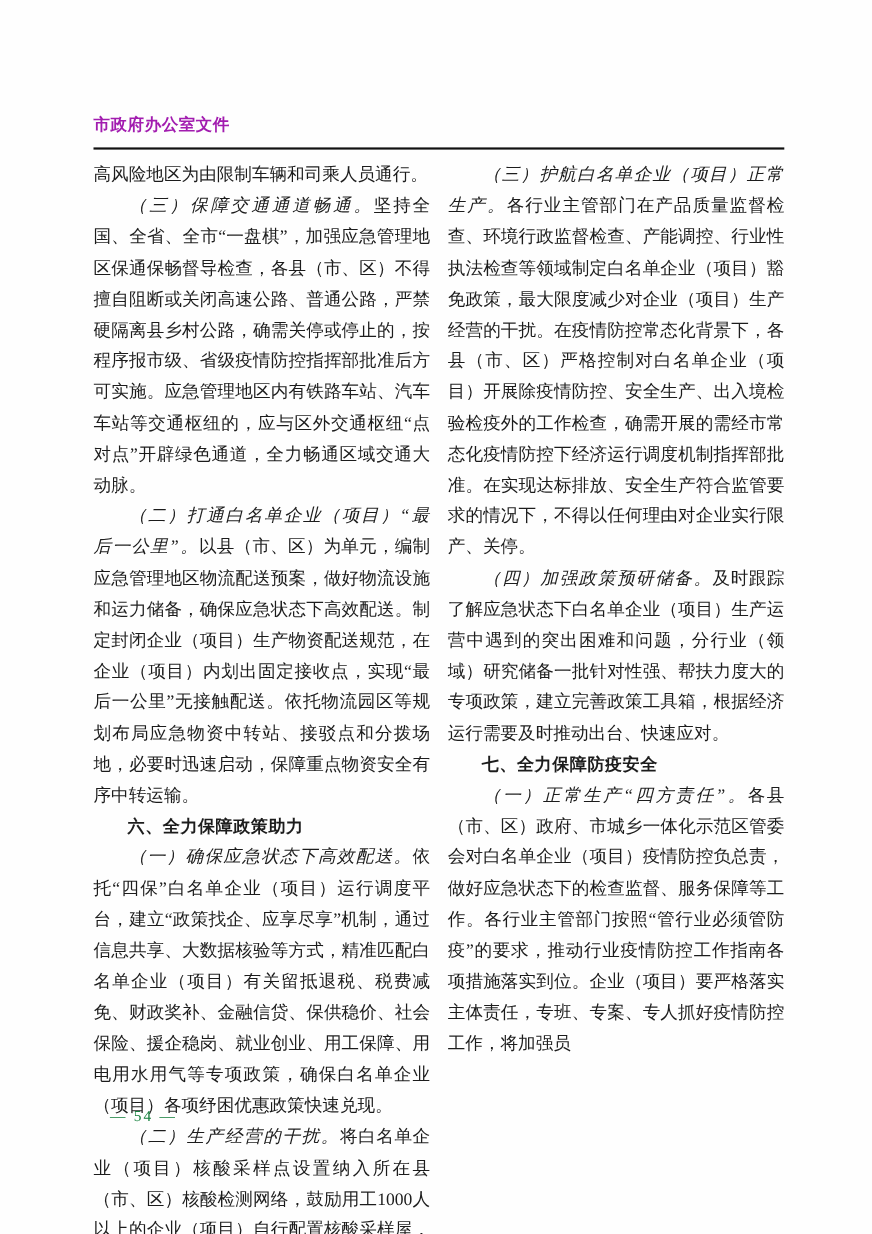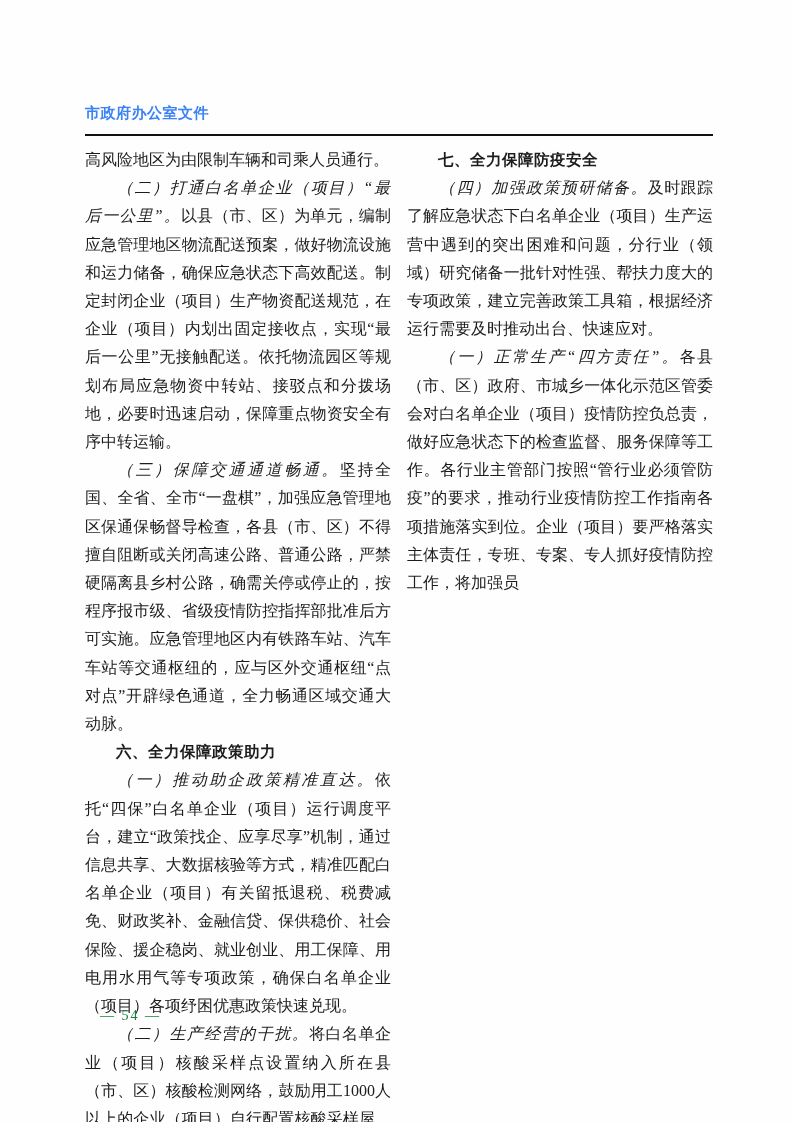--- a/index.html
+++ b/index.html
@@ -25,21 +25,21 @@
     position: absolute;
     left: 85px;
     top: 104px;
     width: 628px;
     display: flex;
     justify-content: space-between;
     align-items: baseline;
     font-family: "Liberation Sans", "DejaVu Sans", sans-serif;
     font-weight: bold;
     font-size: 15px;
-    color: #3b82f6;
+    color: #a21caf;
     letter-spacing: 0.5px;
   }
   .header-rule {
     position: absolute;
     left: 85px;
     top: 134px;
     width: 628px;
     height: 0;
     border-top: 2.5px solid #111;
   }
@@ -95,28 +95,29 @@
 
   <div class="header">
     <span>市政府办公室文件</span>
   </div>
 
   <div class="header-rule"></div>
 
   <div class="content">
     <div class="column" id="col-left">
         <div class="para continuation">高风险地区为由限制车辆和司乘人员通行。</div>
+        <div class="para para-indent"><span class="lead">（三）保障交通通道畅通。</span>坚持全国、全省、全市“一盘棋”，加强应急管理地区保通保畅督导检查，各县（市、区）不得擅自阻断或关闭高速公路、普通公路，严禁硬隔离县乡村公路，确需关停或停止的，按程序报市级、省级疫情防控指挥部批准后方可实施。应急管理地区内有铁路车站、汽车车站等交通枢纽的，应与区外交通枢纽“点对点”开辟绿色通道，全力畅通区域交通大动脉。</div>
         <div class="para para-indent"><span class="lead">（二）打通白名单企业（项目）“最后一公里”。</span>以县（市、区）为单元，编制应急管理地区物流配送预案，做好物流设施和运力储备，确保应急状态下高效配送。制定封闭企业（项目）生产物资配送规范，在企业（项目）内划出固定接收点，实现“最后一公里”无接触配送。依托物流园区等规划布局应急物资中转站、接驳点和分拨场地，必要时迅速启动，保障重点物资安全有序中转运输。</div>
-        <div class="para para-indent"><span class="lead">（三）保障交通通道畅通。</span>坚持全国、全省、全市“一盘棋”，加强应急管理地区保通保畅督导检查，各县（市、区）不得擅自阻断或关闭高速公路、普通公路，严禁硬隔离县乡村公路，确需关停或停止的，按程序报市级、省级疫情防控指挥部批准后方可实施。应急管理地区内有铁路车站、汽车车站等交通枢纽的，应与区外交通枢纽“点对点”开辟绿色通道，全力畅通区域交通大动脉。</div>
         <div class="para heading">六、全力保障政策助力</div>
-        <div class="para para-indent"><span class="lead">（一）推动助企政策精准直达。</span>依托“四保”白名单企业（项目）运行调度平台，建立“政策找企、应享尽享”机制，通过信息共享、大数据核验等方式，精准匹配白名单企业（项目）有关留抵退税、税费减免、财政奖补、金融信贷、保供稳价、社会保险、援企稳岗、就业创业、用工保障、用电用水用气等专项政策，确保白名单企业（项目）各项纾困优惠政策快速兑现。</div>
+        <div class="para para-indent"><span class="lead">（一）确保应急状态下高效配送。</span>依托“四保”白名单企业（项目）运行调度平台，建立“政策找企、应享尽享”机制，通过信息共享、大数据核验等方式，精准匹配白名单企业（项目）有关留抵退税、税费减免、财政奖补、金融信贷、保供稳价、社会保险、援企稳岗、就业创业、用工保障、用电用水用气等专项政策，确保白名单企业（项目）各项纾困优惠政策快速兑现。</div>
         <div class="para para-indent"><span class="lead">（二）生产经营的干扰。</span>将白名单企业（项目）核酸采样点设置纳入所在县（市、区）核酸检测网络，鼓励用工1000人以上的企业（项目）自行配置核酸采样屋，省与市级或县（市）财政按7:3比例给予50%的购置补贴；其中市级30%部分，按照企业归属地原则，市级与五城区按5:5比例共同承担。落实全员48小时免费常态化核酸检测和闭环管理状态核酸检测政策，对物流、销售等流动性、接触性岗位人</div>
       </div>
     <div class="column" id="col-right">
+        <div class="para para-indent"><span class="lead">（三）护航白名单企业（项目）正常生产。</span>各行业主管部门在产品质量监督检查、环境行政监督检查、产能调控、行业性执法检查等领域制定白名单企业（项目）豁免政策，最大限度减少对企业（项目）生产经营的干扰。在疫情防控常态化背景下，各县（市、区）严格控制对白名单企业（项目）开展除疫情防控、安全生产、出入境检验检疫外的工作检查，确需开展的需经市常态化疫情防控下经济运行调度机制指挥部批准。在实现达标排放、安全生产符合监管要求的情况下，不得以任何理由对企业实行限产、关停。</div>
+        <div class="para para-indent"><span class="lead">（四）加强政策预研储备。</span>及时跟踪了解应急状态下白名单企业（项目）生产运营中遇到的突出困难和问题，分行业（领域）研究储备一批针对性强、帮扶力度大的专项政策，建立完善政策工具箱，根据经济运行需要及时推动出台、快速应对。</div>
         <div class="para heading">七、全力保障防疫安全</div>
-        <div class="para para-indent"><span class="lead">（四）加强政策预研储备。</span>及时跟踪了解应急状态下白名单企业（项目）生产运营中遇到的突出困难和问题，分行业（领域）研究储备一批针对性强、帮扶力度大的专项政策，建立完善政策工具箱，根据经济运行需要及时推动出台、快速应对。</div>
         <div class="para para-indent"><span class="lead">（一）正常生产“四方责任”。</span>各县（市、区）政府、市城乡一体化示范区管委会对白名单企业（项目）疫情防控负总责，做好应急状态下的检查监督、服务保障等工作。各行业主管部门按照“管行业必须管防疫”的要求，推动行业疫情防控工作指南各项措施落实到位。企业（项目）要严格落实主体责任，专班、专案、专人抓好疫情防控工作，将加强员</div>
       </div>
   </div>
 
   <div class="footer">— 54 —</div>
 
 </div>
 
 </body></html>

